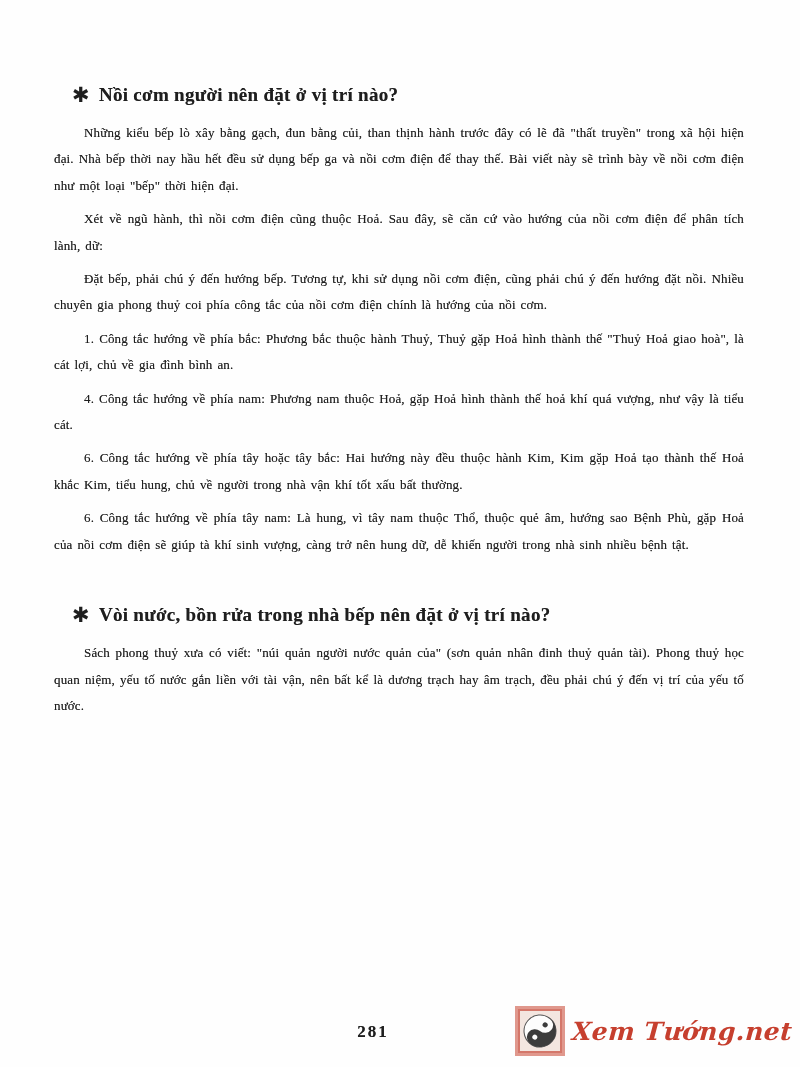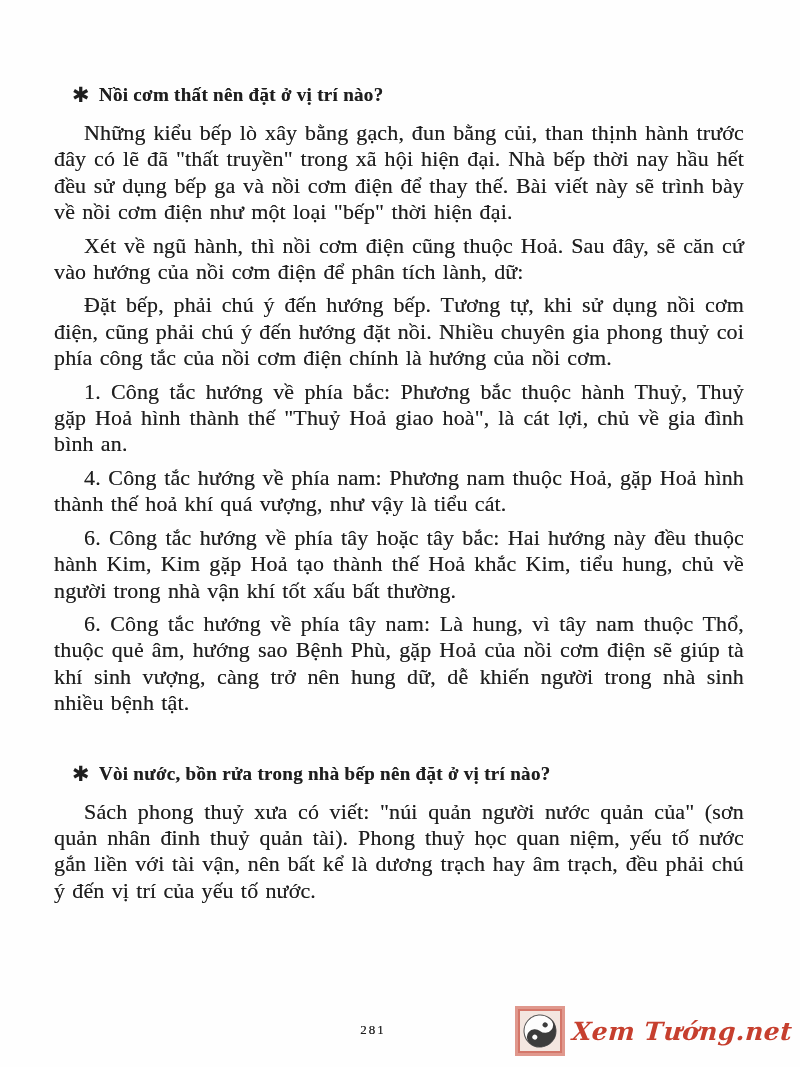--- a/index.html
+++ b/index.html
@@ -36,36 +36,36 @@
   .star {
     font-size: 21px;
     margin-right: 9px;
     vertical-align: -1px;
     font-family: "DejaVu Sans", sans-serif;
     text-shadow: none;
     font-weight: bold;
   }
   p.body-par {
     margin: 7px 0 3px 0;
-    font-size: 22px;
+    font-size: 13px;
     line-height: 26.4px;
     text-indent: 30px;
     text-align: justify;
     letter-spacing: 0.15px;
     word-spacing: 1.5px;
   }
   p.body-par.last-of-section { margin-bottom: 0; }
   .page-number {
     position: absolute;
     top: 1022px;
     left: 338px;
     width: 70px;
     text-align: center;
-    font-size: 13px;
-    font-weight: normal;
+    font-size: 17px;
+    font-weight: bold;
     letter-spacing: 2px;
     text-shadow: 0 0 0.6px rgba(20,20,20,0.6);
   }
   .watermark {
     position: absolute;
     top: 1006px;
     right: 8px;
     display: flex;
     align-items: center;
     gap: 7px;
@@ -96,21 +96,21 @@
     letter-spacing: 0.5px;
     transform: skewX(-4deg);
   }
 </style>
 </head>
 <body>
 
 <div class="scan-page">
   <div class="content">
 
-    <h1 class="section-heading"><span class="star">✱</span><span>Nồi cơm thất nên đặt ở vị trí nào?</span></h1>
+    <h1 class="section-heading"><span class="star">✱</span><span>Nồi cơm người nên đặt ở vị trí nào?</span></h1>
 
     <p class="body-par">Những kiểu bếp lò xây bằng gạch, đun bằng củi, than thịnh hành trước đây có lẽ đã "thất truyền" trong xã hội hiện đại. Nhà bếp thời nay hầu hết đều sử dụng bếp ga và nồi cơm điện để thay thế. Bài viết này sẽ trình bày về nồi cơm điện như một loại "bếp" thời hiện đại.</p>
     <p class="body-par">Xét về ngũ hành, thì nồi cơm điện cũng thuộc Hoả. Sau đây, sẽ căn cứ vào hướng của nồi cơm điện để phân tích lành, dữ:</p>
     <p class="body-par">Đặt bếp, phải chú ý đến hướng bếp. Tương tự, khi sử dụng nồi cơm điện, cũng phải chú ý đến hướng đặt nồi. Nhiều chuyên gia phong thuỷ coi phía công tắc của nồi cơm điện chính là hướng của nồi cơm.</p>
 
     <p class="body-par">1. Công tắc hướng về phía bắc: Phương bắc thuộc hành Thuỷ, Thuỷ gặp Hoả hình thành thế "Thuỷ Hoả giao hoà", là cát lợi, chủ về gia đình bình an.</p>
     <p class="body-par">4. Công tắc hướng về phía nam: Phương nam thuộc Hoả, gặp Hoả hình thành thế hoả khí quá vượng, như vậy là tiểu cát.</p>
     <p class="body-par">6. Công tắc hướng về phía tây hoặc tây bắc: Hai hướng này đều thuộc hành Kim, Kim gặp Hoả tạo thành thế Hoả khắc Kim, tiểu hung, chủ về người trong nhà vận khí tốt xấu bất thường.</p>
     <p class="body-par">6. Công tắc hướng về phía tây nam: Là hung, vì tây nam thuộc Thổ, thuộc quẻ âm, hướng sao Bệnh Phù, gặp Hoả của nồi cơm điện sẽ giúp tà khí sinh vượng, càng trở nên hung dữ, dễ khiến người trong nhà sinh nhiều bệnh tật.</p>
 

